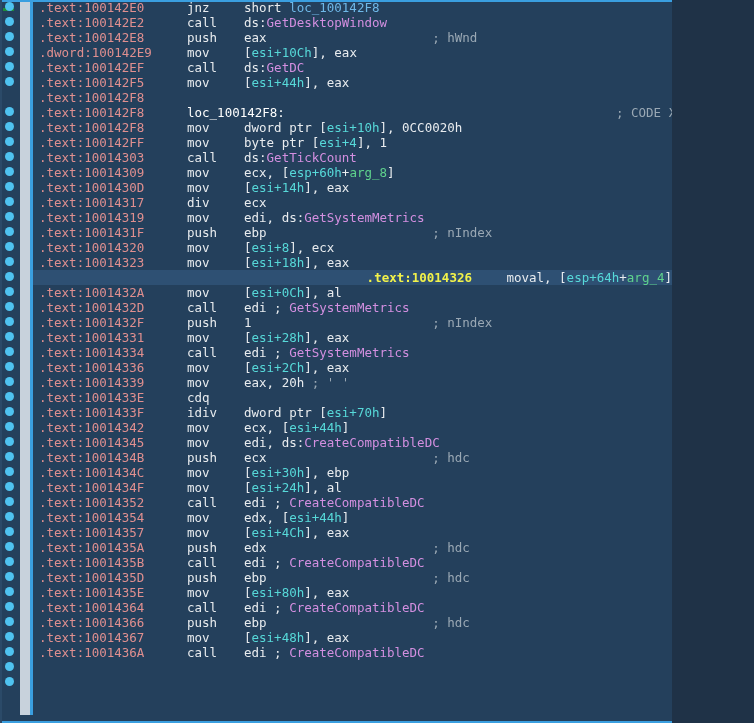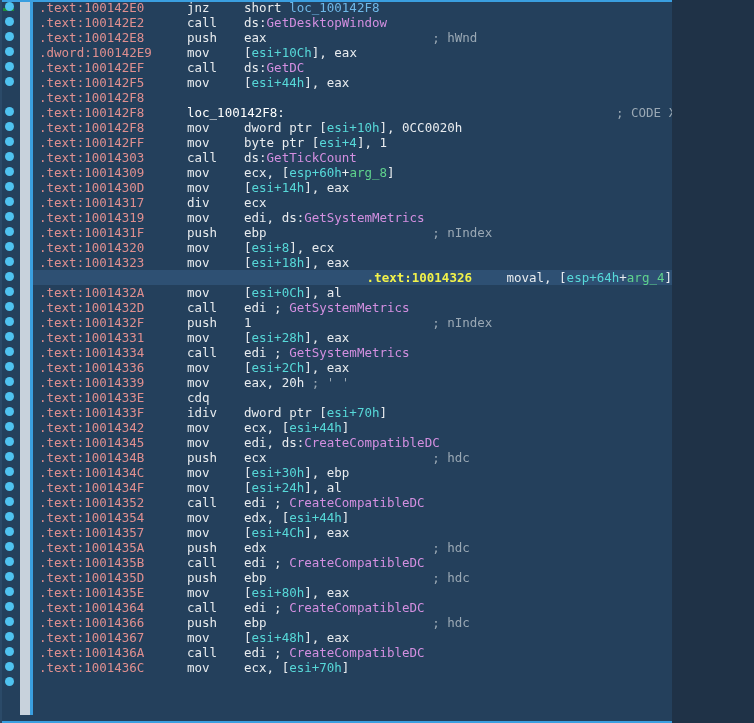--- a/index.html
+++ b/index.html
@@ -257,19 +257,18 @@
       <div class="code-line"><span class="c-addr">.text:10014354</span><span class="c-mnem">mov</span><span class="c-ops"><span class="t-reg">edx, [</span><span class="t-off">esi+44h</span><span class="t-reg">]</span></span></div>
       <div class="code-line"><span class="c-addr">.text:10014357</span><span class="c-mnem">mov</span><span class="c-ops"><span class="t-reg">[</span><span class="t-off">esi+4Ch</span><span class="t-reg">], eax</span></span></div>
       <div class="code-line"><span class="c-addr">.text:1001435A</span><span class="c-mnem">push</span><span class="c-ops"><span class="t-reg">edx</span></span><span>                      </span><span class="cmt-col">; hdc</span></div>
       <div class="code-line"><span class="c-addr">.text:1001435B</span><span class="c-mnem">call</span><span class="c-ops"><span class="t-reg">edi ; </span><span class="t-api">CreateCompatibleDC</span></span></div>
       <div class="code-line"><span class="c-addr">.text:1001435D</span><span class="c-mnem">push</span><span class="c-ops"><span class="t-reg">ebp</span></span><span>                      </span><span class="cmt-col">; hdc</span></div>
       <div class="code-line"><span class="c-addr">.text:1001435E</span><span class="c-mnem">mov</span><span class="c-ops"><span class="t-reg">[</span><span class="t-off">esi+80h</span><span class="t-reg">], eax</span></span></div>
       <div class="code-line"><span class="c-addr">.text:10014364</span><span class="c-mnem">call</span><span class="c-ops"><span class="t-reg">edi ; </span><span class="t-api">CreateCompatibleDC</span></span></div>
       <div class="code-line"><span class="c-addr">.text:10014366</span><span class="c-mnem">push</span><span class="c-ops"><span class="t-reg">ebp</span></span><span>                      </span><span class="cmt-col">; hdc</span></div>
       <div class="code-line"><span class="c-addr">.text:10014367</span><span class="c-mnem">mov</span><span class="c-ops"><span class="t-reg">[</span><span class="t-off">esi+48h</span><span class="t-reg">], eax</span></span></div>
       <div class="code-line"><span class="c-addr">.text:1001436A</span><span class="c-mnem">call</span><span class="c-ops"><span class="t-reg">edi ; </span><span class="t-api">CreateCompatibleDC</span></span></div>
-      <div class="code-line"><span class="c-addr">.text:1001436C</span><span class="c-mnem">mov</span><span class="c-ops"><span class="t-reg">ecx, [</span><span class="t-off">esi+70h</span><span class="t-reg">]</span></span></div>
     </div>
 
   <div id="top-edge"></div>
   <div id="left-edge"></div>
   <div id="bottom-edge"></div>
 </div>
 
 </body></html>

